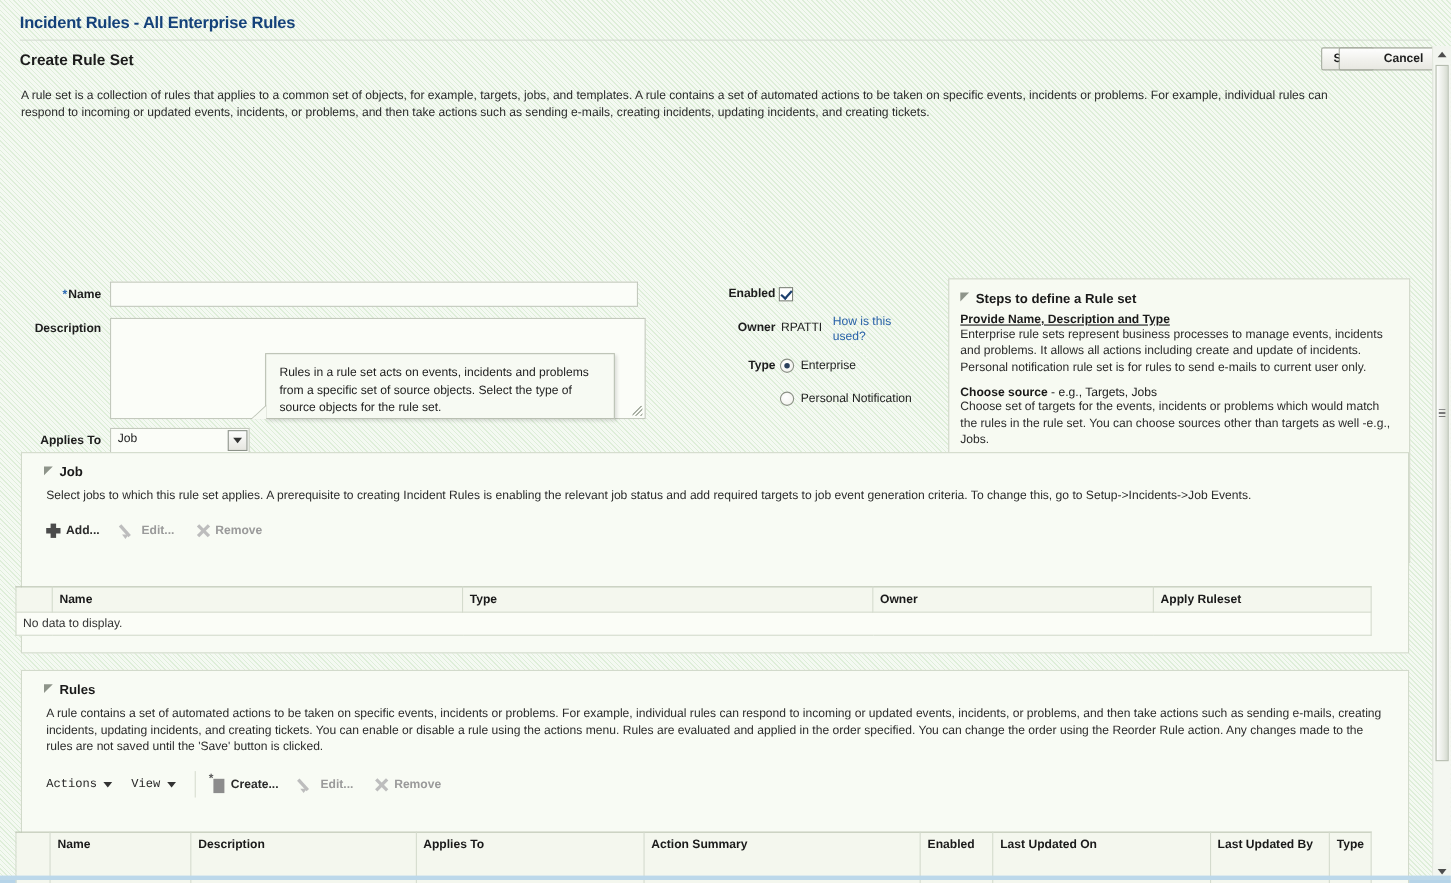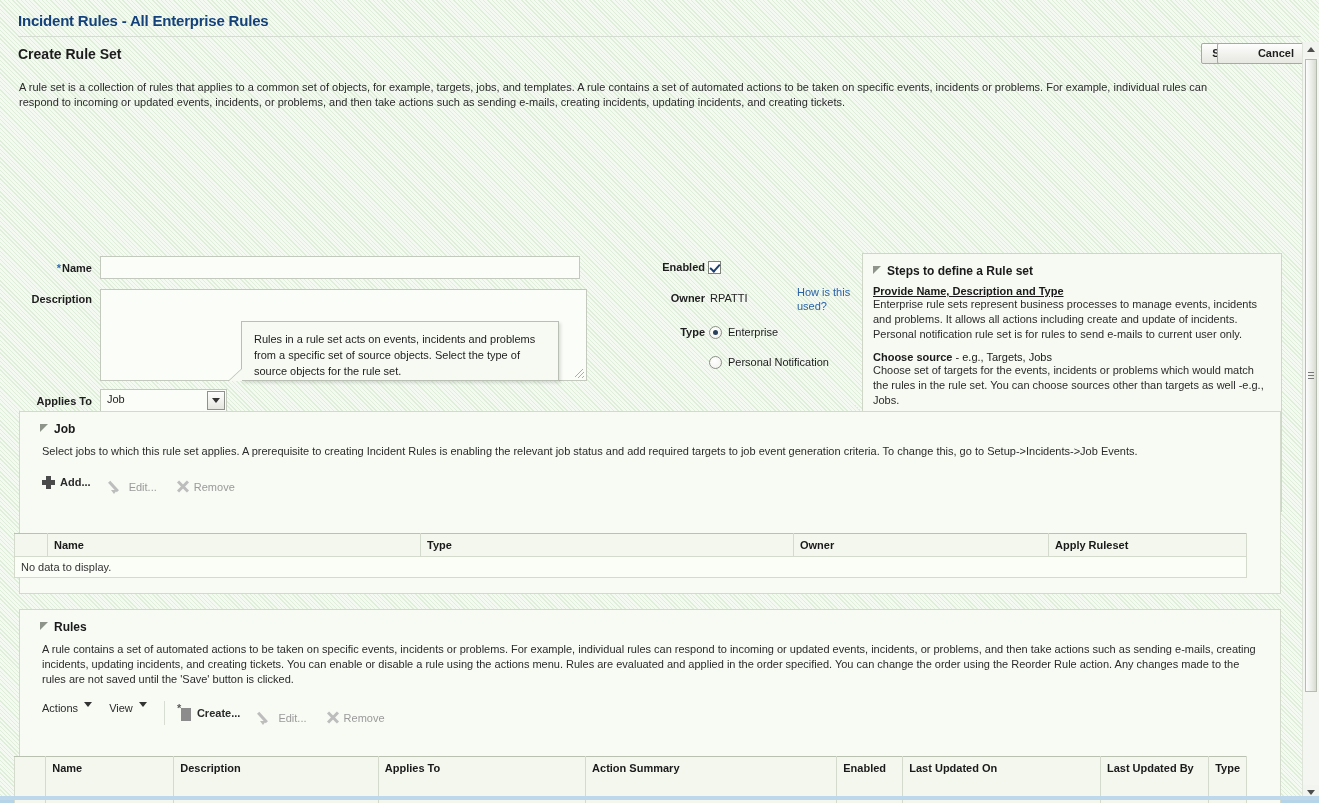--- a/index.html
+++ b/index.html
@@ -139,21 +139,21 @@
   }
   .chk::after {
     content: "";
     position: absolute; left: 3px; top: 0px;
     width: 4px; height: 8px;
     border: solid #1c3f6e; border-width: 0 2px 2px 0;
     transform: rotate(42deg);
   }
   .owner-val { position: absolute; left: 710px; top: 167px; font-size: 11px; color: #222; }
   .howlink {
-    position: absolute; left: 797px; top: 160px; width: 62px;
+    position: absolute; left: 757px; top: 160px; width: 62px;
     font-size: 11px; color: #2962a8; text-decoration: none; line-height: 14px;
     cursor: pointer;
   }
   .radio {
     position: absolute; width: 13px; height: 13px; border-radius: 50%;
     box-sizing: border-box; border: 1px solid #8b9186;
     background: radial-gradient(circle at 40% 35%, #ffffff 0%, #f0f0ea 100%);
   }
   .radio.on::after {
     content: ""; position: absolute; left: 3px; top: 3px;
@@ -190,21 +190,21 @@
   #sec-rules{ top: 609px; height: 196px; }
   .sec-head { font-size: 12px; font-weight: bold; color: #1a1a1a; padding: 10px 0 0 20px; }
   .sec-desc { font-size: 11px; line-height: 15px; color: #2b2b2b; padding: 8px 18px 0 22px; }
   
   .toolbar { position: relative; height: 28px; margin-top: 12px; padding-left: 22px; }
   .tbtn {
     display: inline-flex; align-items: center; height: 22px;
     font-size: 11px; font-weight: bold; color: #2a2a2a;
     margin-right: 16px; cursor: pointer; vertical-align: middle;
   }
-  .tbtn.disabled { color: #9a9a9a; cursor: default; font-weight: normal; align-items: flex-end; }
+  .tbtn.disabled { color: #9a9a9a; cursor: default; font-weight: bold; }
   .ic { display: inline-block; margin-right: 5px; position: relative; }
   .ic-plus { width: 13px; height: 13px; }
   .ic-plus::before, .ic-plus::after {
     content: ""; position: absolute; background: #4b4b4b;
   }
   .ic-plus::before { left: 0; top: 4px; width: 13px; height: 5px; }
   .ic-plus::after  { left: 4px; top: 0; width: 5px; height: 13px; }
   .ic-pencil { width: 14px; height: 14px; }
   .ic-pencil::before {
     content: ""; position: absolute; left: 2px; top: 1px;
@@ -227,23 +227,24 @@
   .ic-create { width: 14px; height: 15px; }
   .ic-create::before {
     content: ""; position: absolute; left: 3px; top: 2px;
     width: 10px; height: 13px; background: #8c8c8c;
   }
   .ic-create::after {
     content: "\002A"; position: absolute; left: -1px; top: -4px;
     font-size: 11px; color: #5a5a5a; font-weight: bold;
   }
   .menu-btn {
-    display: inline-flex; height: 22px;
+    display: inline-flex; align-items: center; height: 22px;
     font-size: 11px; color: #2a2a2a; margin-right: 14px; cursor: pointer;
     vertical-align: middle;
+    font-family: Liberation Mono, monospace;
   }
   .caret {
     display: inline-block; margin-left: 6px;
     width: 0; height: 0;
     border-left: 4px solid transparent; border-right: 4px solid transparent;
     border-top: 5px solid #333;
   }
   .tb-sep {
     display: inline-block; width: 1px; height: 24px;
     background: #d7ddd0; margin: 0 10px 0 0; vertical-align: middle;

